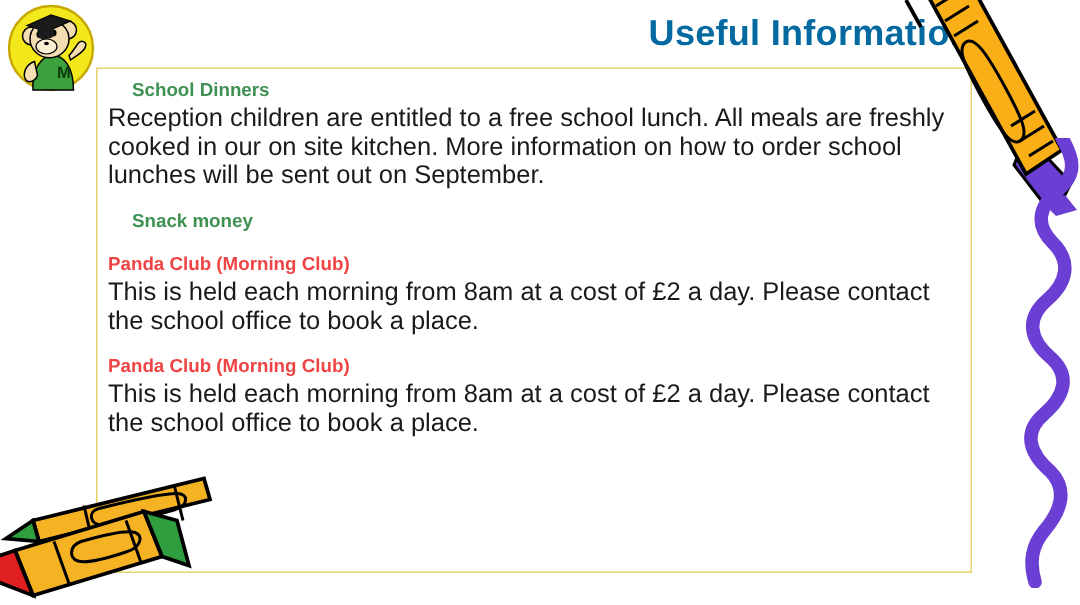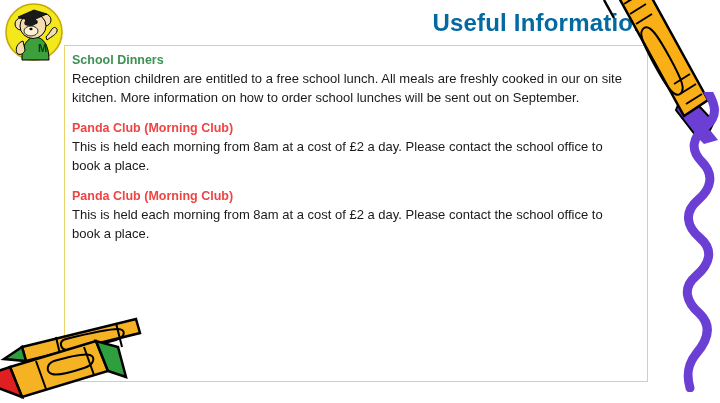--- a/index.html
+++ b/index.html
@@ -67,25 +67,25 @@
 
   .section { margin-bottom: 13px; }
   .section:last-child { margin-bottom: 0; }
 
   .section-heading {
     font-size: 12.5px;
     font-weight: bold;
     line-height: 16px;
     margin: 0 0 1px 0;
   }
-  .heading-dark  { color: #3E9153; }
+  .heading-dark  { color: #3E9153; margin-left: 16px; }
   .heading-bright { color: #ef4444; }
 
   .section-body {
-    font-size: 13px;
+    font-size: 17px;
     color: #1A1A1A;
     line-height: 19px;
     margin: 0;
     width: 562px;
   }
 
   
   .decor {
     position: absolute;
     z-index: 7;
@@ -139,20 +139,21 @@
   <div id="content-box"></div>
 
   <div id="sections">
 
     <div class="section">
       <div class="section-heading heading-dark">School Dinners</div>
       <div class="section-body">Reception children are entitled to a free school lunch. All meals are freshly cooked in our on site kitchen. More information on how to order school lunches will be sent out on September.</div>
     </div>
 
     <div class="section">
+      <div class="section-heading heading-dark">Snack money</div>
     </div>
 
     <div class="section">
       <div class="section-heading heading-bright">Panda Club (Morning Club)</div>
       <div class="section-body">This is held each morning from 8am at a cost of £2 a day. Please contact the school office to book a place.</div>
     </div>
 
     <div class="section">
       <div class="section-heading heading-bright">Panda Club (Morning Club)</div>
       <div class="section-body">This is held each morning from 8am at a cost of £2 a day. Please contact the school office to book a place.</div>

